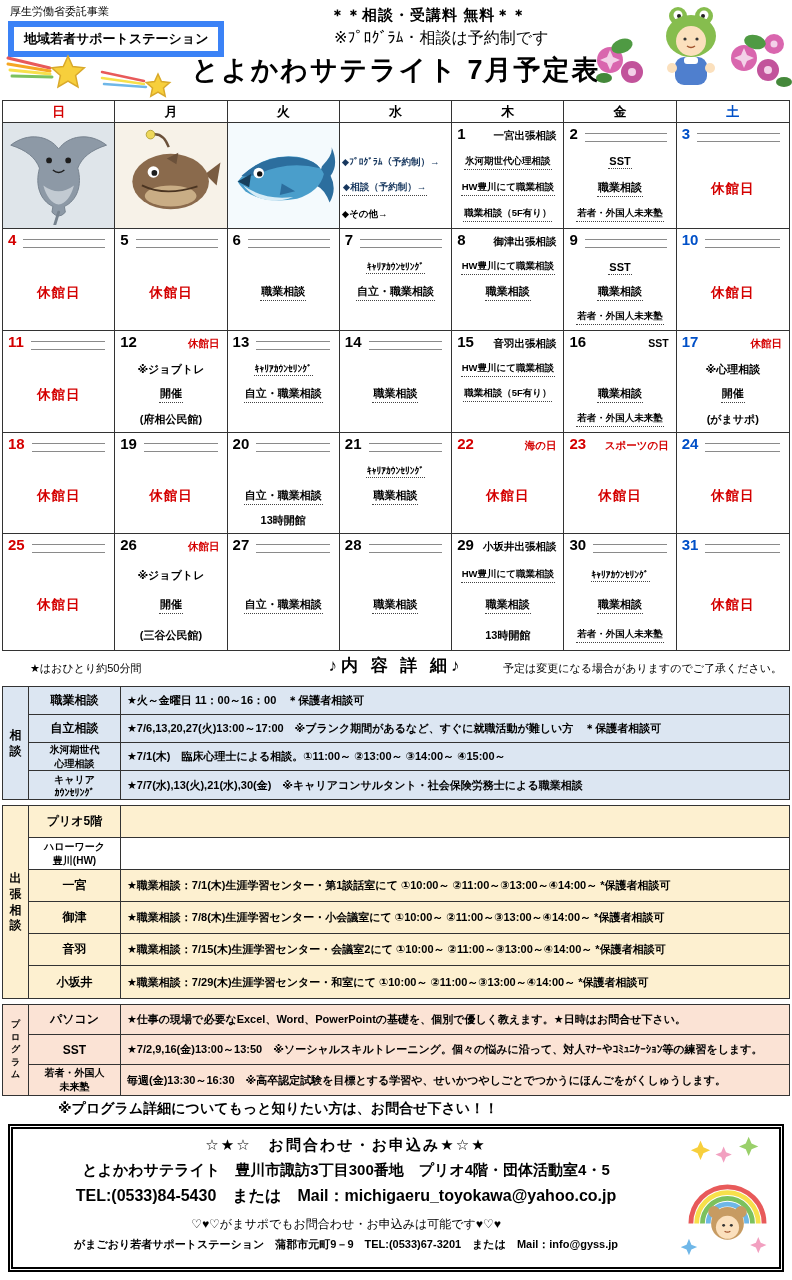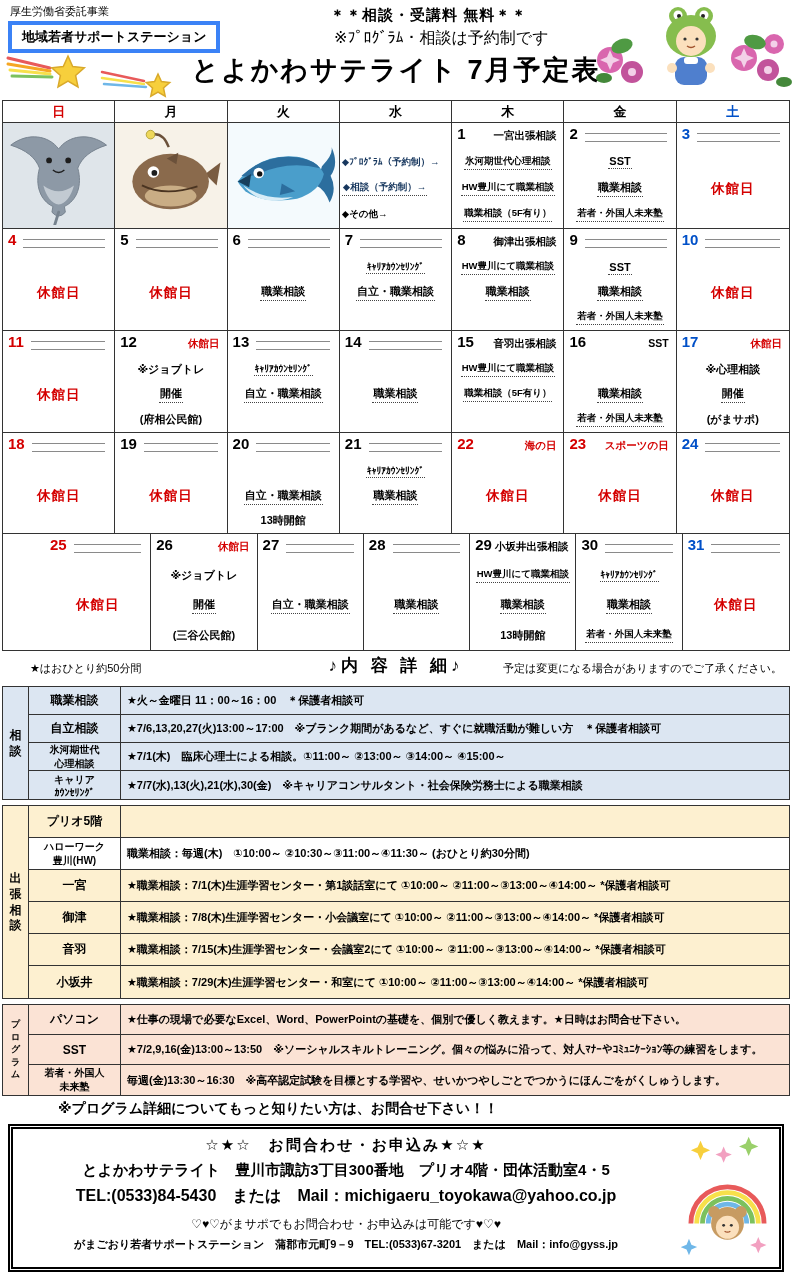--- a/index.html
+++ b/index.html
@@ -2,21 +2,21 @@
 <html><head>
 <meta charset="utf-8">
 <style>
   *{margin:0;padding:0;box-sizing:border-box;}
   html,body{width:792px;height:1280px;}
   body{background:#fff;color:#000;font-family:"Liberation Sans","DejaVu Sans",sans-serif;position:relative;overflow:hidden;}
   .page{position:absolute;inset:0;}
 
   
   .agency{position:absolute;left:10px;top:4px;font-size:11px;}
-  .station-box{position:absolute;left:8px;top:21px;border:4px solid #3b82f6;padding:3px 10px;font-size:13px;font-weight:bold;background:#fff;}
+  .station-box{position:absolute;left:8px;top:21px;border:6px solid #3b82f6;padding:3px 10px;font-size:13px;font-weight:bold;background:#fff;}
   .free{position:absolute;left:330px;top:6px;font-size:15px;font-weight:bold;letter-spacing:1px;}
   .reserve{position:absolute;left:334px;top:28px;font-size:16px;}
   .title{position:absolute;left:0;right:0;top:52px;text-align:center;font-size:27px;font-weight:bold;letter-spacing:2px;}
   .stars{position:absolute;left:6px;top:52px;}
   .frog{position:absolute;right:0px;top:0px;}
 
   
   .calendar{position:absolute;left:2px;right:2px;top:100px;border:1px solid #333;background:#fff;}
   .wd-row{display:grid;grid-template-columns:repeat(7,1fr);height:22px;}
   .wd{border-right:1px solid #333;border-bottom:1px solid #333;display:flex;align-items:center;justify-content:center;font-size:13px;font-weight:bold;}
@@ -518,21 +518,21 @@
             <div class="date-row">
               <span class="date b">24</span>
               <div class="rules">
                 <div class="rline"></div>
                 <div class="rline"></div>
               </div>
             </div>
             <div class="closed">休館日</div>
           </div>
         </div>
-        <div class="week" style="height: 116px; margin-left: 42px;">
+        <div class="week" style="height: 116px;">
           <div class="cell">
             <div class="date-row">
               <span class="date r">25</span>
               <div class="rules">
                 <div class="rline"></div>
                 <div class="rline"></div>
               </div>
             </div>
             <div class="closed">休館日</div>
           </div>
@@ -678,21 +678,20 @@
           <div class="drow" style="height: 32px;">
             <div class="dlab">
               <div class="lab-line">プリオ5階</div>
             </div>
           </div>
           <div class="drow white" style="height: 32px;">
             <div class="dlab sm">
               <div class="lab-line">ハローワーク</div>
               <div class="lab-line">豊川(HW)</div>
             </div>
-            <div class="dtxt">職業相談：毎週(木)　①10:00～ ②10:30～③11:00～④11:30～ (おひとり約30分間)</div>
           </div>
           <div class="drow" style="height: 32px;">
             <div class="dlab">
               <div class="lab-line">一宮</div>
             </div>
             <div class="dtxt">★職業相談：7/1(木)生涯学習センター・第1談話室にて ①10:00～ ②11:00～③13:00～④14:00～ *保護者相談可</div>
           </div>
           <div class="drow" style="height: 32px;">
             <div class="dlab">
               <div class="lab-line">御津</div>

